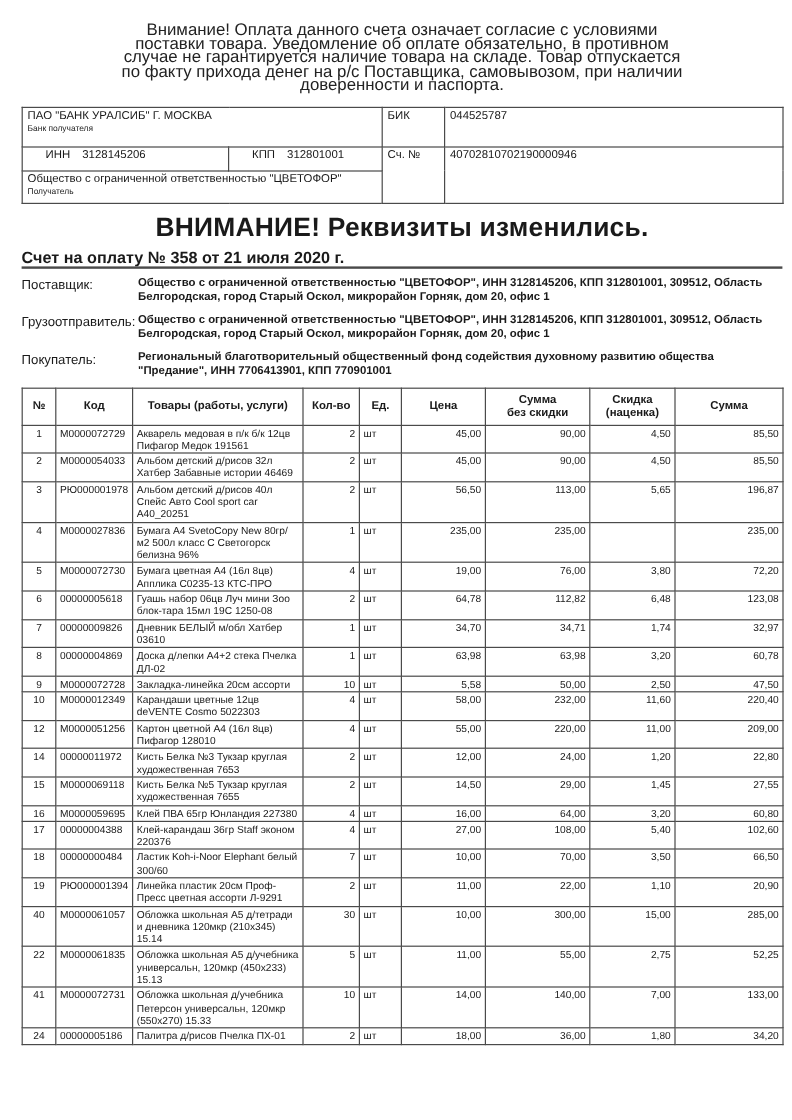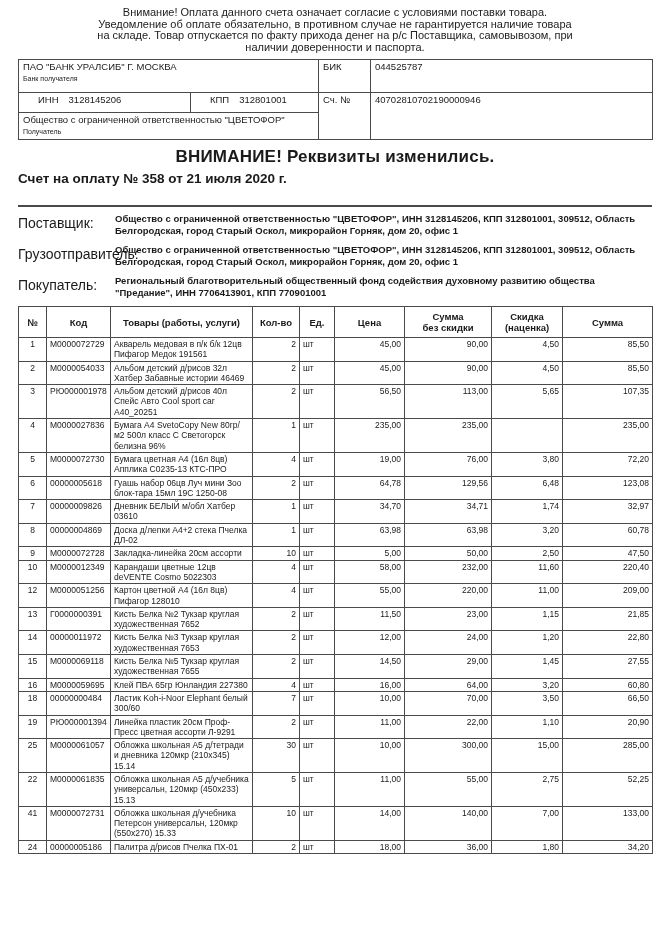--- a/index.html
+++ b/index.html
@@ -11,22 +11,22 @@
   }
   .page {
     width: 660px;
     box-sizing: border-box;
     padding: 7px 8px 10px 18px;
     background: #fff;
   }
   
   .top-warning {
     width: 480px;
-    margin: 0 auto;
-    font-size: 11px;
+    margin: 12px auto;
+    font-size: 14px;
     line-height: 11.5px;
     text-align: center;
     color: #222;
   }
   
   table.bank {
     border-collapse: collapse;
     table-layout: fixed;
     width: 634px;
     margin-top: 6px;
@@ -41,42 +41,42 @@
   }
   .tiny-label { font-size: 7px; line-height: 8px; color: #222; display:block; margin-top: 2px; }
   .bank .h32 { height: 30px; }
   .bank .h20 { height: 17px; }
   .bank .h26 { height: 24px; }
   .bank .lblcell { }
   .kv { display: flex; gap: 10px; padding-left: 15px; }
   
   .attention-heading {
     text-align: center;
-    font-size: 17px;
+    font-size: 22px;
     font-weight: bold;
     margin: 7px 0 0 0;
     letter-spacing: 0.2px;
   }
   .invoice-title {
     font-size: 13.5px;
     font-weight: bold;
-    margin: 4px 0 19px 0;
+    margin: 4px 0 0 0;
   }
   .title-rule {
     height: 2px;
     background: #4a4a4a;
     width: 634px;
     margin-bottom: 6px;
   }
   
   .party-row { display: flex; margin-bottom: 7px; }
   .party-label {
     width: 97px;
     flex: 0 0 97px;
-    font-size: 14px;
+    font-size: 11px;
     padding-top: 2px;
   }
   .party-value {
     flex: 1;
     font-size: 9.5px;
     font-weight: bold;
     line-height: 12px;
     padding-right: 6px;
   }
   
@@ -229,21 +229,21 @@
         </tr>
         <tr>
           <td class="c">3</td>
           <td class="l">РЮ000001978</td>
           <td class="l">Альбом детский д/рисов 40л Спейс Авто Cool sport car А40_20251</td>
           <td class="r">2</td>
           <td class="l">шт</td>
           <td class="r">56,50</td>
           <td class="r">113,00</td>
           <td class="r">5,65</td>
-          <td class="r">107,35</td>
+          <td class="r">196,87</td>
         </tr>
         <tr>
           <td class="c">4</td>
           <td class="l">М0000027836</td>
           <td class="l">Бумага А4 SvetoCopy New 80гр/м2 500л класс С Светогорск белизна 96%</td>
           <td class="r">1</td>
           <td class="l">шт</td>
           <td class="r">235,00</td>
           <td class="r">235,00</td>
           <td class="r"></td>
@@ -260,21 +260,21 @@
           <td class="r">3,80</td>
           <td class="r">72,20</td>
         </tr>
         <tr>
           <td class="c">6</td>
           <td class="l">00000005618</td>
           <td class="l">Гуашь набор 06цв Луч мини Зоо блок-тара 15мл 19С 1250-08</td>
           <td class="r">2</td>
           <td class="l">шт</td>
           <td class="r">64,78</td>
-          <td class="r">129,56</td>
+          <td class="r">112,82</td>
           <td class="r">6,48</td>
           <td class="r">123,08</td>
         </tr>
         <tr>
           <td class="c">7</td>
           <td class="l">00000009826</td>
           <td class="l">Дневник БЕЛЫЙ м/обл Хатбер 03610</td>
           <td class="r">1</td>
           <td class="l">шт</td>
           <td class="r">34,70</td>
@@ -292,21 +292,21 @@
           <td class="r">63,98</td>
           <td class="r">3,20</td>
           <td class="r">60,78</td>
         </tr>
         <tr>
           <td class="c">9</td>
           <td class="l">М0000072728</td>
           <td class="l">Закладка-линейка 20см ассорти</td>
           <td class="r">10</td>
           <td class="l">шт</td>
-          <td class="r">5,00</td>
+          <td class="r">5,58</td>
           <td class="r">50,00</td>
           <td class="r">2,50</td>
           <td class="r">47,50</td>
         </tr>
         <tr>
           <td class="c">10</td>
           <td class="l">М0000012349</td>
           <td class="l">Карандаши цветные 12цв deVENTE Cosmo 5022303</td>
           <td class="r">4</td>
           <td class="l">шт</td>
@@ -320,31 +320,20 @@
           <td class="l">М0000051256</td>
           <td class="l">Картон цветной А4 (16л 8цв) Пифагор 128010</td>
           <td class="r">4</td>
           <td class="l">шт</td>
           <td class="r">55,00</td>
           <td class="r">220,00</td>
           <td class="r">11,00</td>
           <td class="r">209,00</td>
         </tr>
         <tr>
-          <td class="c">13</td>
-          <td class="l">Г0000000391</td>
-          <td class="l">Кисть Белка №2 Тукзар круглая художественная 7652</td>
-          <td class="r">2</td>
-          <td class="l">шт</td>
-          <td class="r">11,50</td>
-          <td class="r">23,00</td>
-          <td class="r">1,15</td>
-          <td class="r">21,85</td>
-        </tr>
-        <tr>
           <td class="c">14</td>
           <td class="l">00000011972</td>
           <td class="l">Кисть Белка №3 Тукзар круглая художественная 7653</td>
           <td class="r">2</td>
           <td class="l">шт</td>
           <td class="r">12,00</td>
           <td class="r">24,00</td>
           <td class="r">1,20</td>
           <td class="r">22,80</td>
         </tr>
@@ -364,20 +353,31 @@
           <td class="l">М0000059695</td>
           <td class="l">Клей ПВА 65гр Юнландия 227380</td>
           <td class="r">4</td>
           <td class="l">шт</td>
           <td class="r">16,00</td>
           <td class="r">64,00</td>
           <td class="r">3,20</td>
           <td class="r">60,80</td>
         </tr>
         <tr>
+          <td class="c">17</td>
+          <td class="l">00000004388</td>
+          <td class="l">Клей-карандаш 36гр Staff эконом 220376</td>
+          <td class="r">4</td>
+          <td class="l">шт</td>
+          <td class="r">27,00</td>
+          <td class="r">108,00</td>
+          <td class="r">5,40</td>
+          <td class="r">102,60</td>
+        </tr>
+        <tr>
           <td class="c">18</td>
           <td class="l">00000000484</td>
           <td class="l">Ластик Koh-i-Noor Elephant белый 300/60</td>
           <td class="r">7</td>
           <td class="l">шт</td>
           <td class="r">10,00</td>
           <td class="r">70,00</td>
           <td class="r">3,50</td>
           <td class="r">66,50</td>
         </tr>
@@ -386,21 +386,21 @@
           <td class="l">РЮ000001394</td>
           <td class="l">Линейка пластик 20см Проф-Пресс цветная ассорти Л-9291</td>
           <td class="r">2</td>
           <td class="l">шт</td>
           <td class="r">11,00</td>
           <td class="r">22,00</td>
           <td class="r">1,10</td>
           <td class="r">20,90</td>
         </tr>
         <tr>
-          <td class="c">25</td>
+          <td class="c">40</td>
           <td class="l">М0000061057</td>
           <td class="l">Обложка школьная А5 д/тетради и дневника 120мкр (210х345) 15.14</td>
           <td class="r">30</td>
           <td class="l">шт</td>
           <td class="r">10,00</td>
           <td class="r">300,00</td>
           <td class="r">15,00</td>
           <td class="r">285,00</td>
         </tr>
         <tr>

